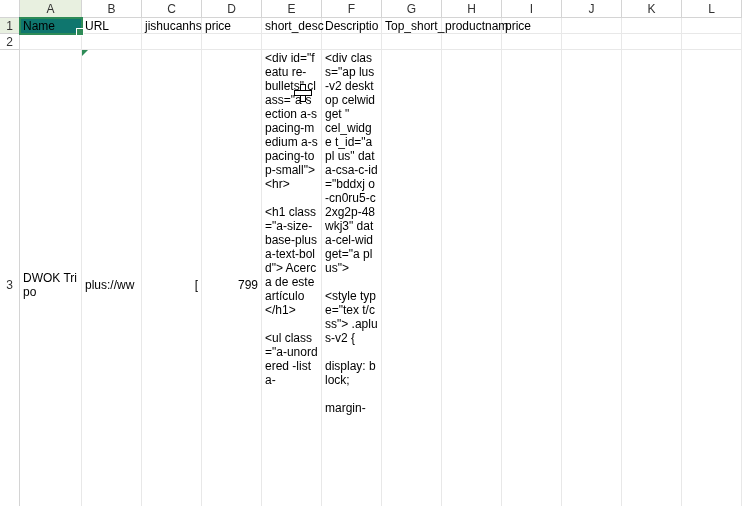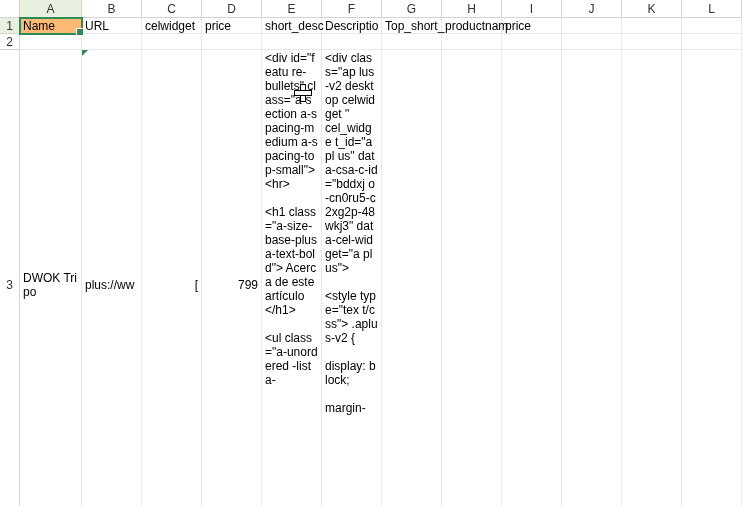--- a/index.html
+++ b/index.html
@@ -74,21 +74,21 @@
   .cell.right { text-align: right; }
   .cell.wrap {
     white-space: normal;
     word-break: break-all;
     overflow: hidden;
   }
   .cell.selected {
     outline: 2px solid #2e8b57;
     outline-offset: -1px;
     z-index: 5;
-    background: #fdba74;
+    background: #0f766e;
   }
   
   .cell.selected::after {
     content: "";
     position: absolute;
     right: -3px;
     bottom: -3px;
     width: 6px;
     height: 6px;
     background: #2e8b57;
@@ -142,21 +142,21 @@
   <div class="colhdr">G</div>
   <div class="colhdr">H</div>
   <div class="colhdr">I</div>
   <div class="colhdr">J</div>
   <div class="colhdr">K</div>
   <div class="colhdr">L</div>
 
   <div class="rowhdr sel shortrow">1</div>
   <div class="cell selected shortrow">Name</div>
   <div class="cell spill shortrow">URL</div>
-  <div class="cell spill shortrow">celwidget</div>
+  <div class="cell spill shortrow">jishucanhs</div>
   <div class="cell spill shortrow">price</div>
   <div class="cell spill shortrow">short_desc</div>
   <div class="cell spill shortrow">Descriptio</div>
   <div class="cell spill shortrow">Top_short_</div>
   <div class="cell spill shortrow">productnam</div>
   <div class="cell spill shortrow">price</div>
   <div class="cell shortrow"></div>
   <div class="cell shortrow"></div>
   <div class="cell shortrow"></div>
 

